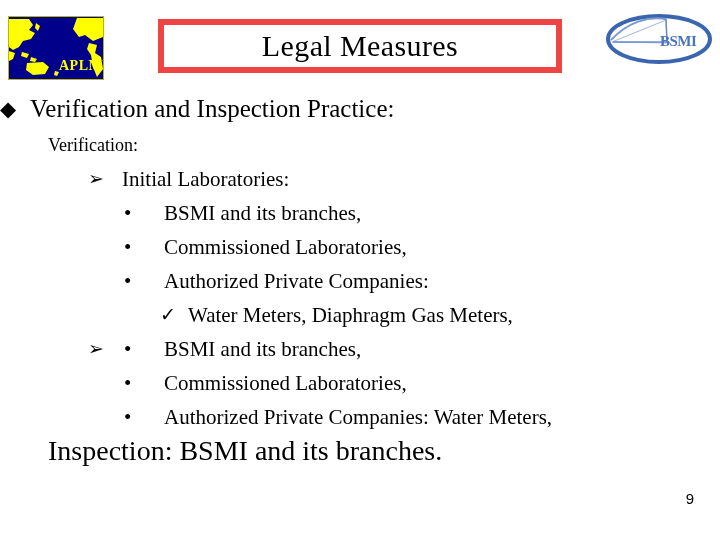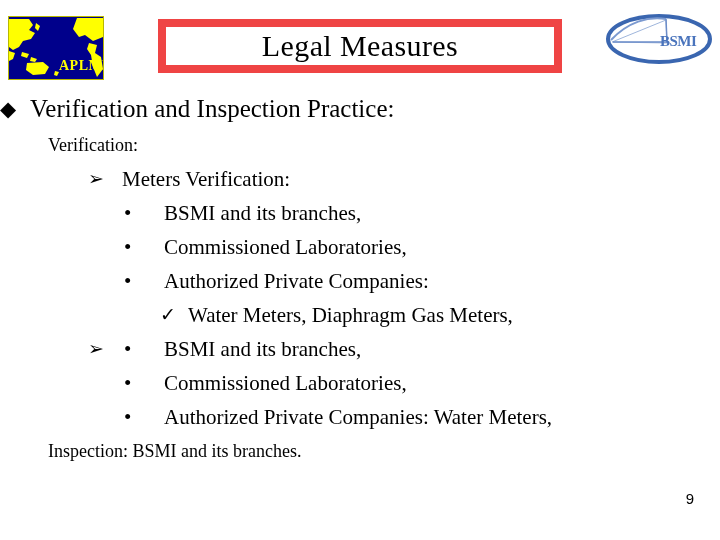--- a/index.html
+++ b/index.html
@@ -36,21 +36,21 @@
     overflow: hidden;
   }
   .aplmf-logo svg { display: block; width: 100%; height: 100%; }
 
   .title-box {
     position: absolute;
     left: 158px;
     top: 19px;
     width: 404px;
     height: 54px;
-    border: 8px solid #ef4444;
+    border: 6px solid #ef4444;
     background: #ffffff;
     box-sizing: border-box;
     display: flex;
     align-items: center;
     justify-content: center;
   }
   .title-text {
     font-size: 30px;
     line-height: 1;
     letter-spacing: 0.4px;
@@ -139,21 +139,21 @@
   .l-4 .bullet-check {
     position: absolute;
     left: 160px;
     top: 0;
     font-size: 19px;
     line-height: 34px;
   }
   .l-4 .txt { margin-left: 28px; }
 
   .l-final {
-    font-size: 18px;
+    font-size: 28px;
     line-height: 34px;
     padding-left: 48px;
   }
 
   .page-number {
     position: absolute;
     right: 26px;
     bottom: 34px;
     font-size: 15px;
     line-height: 1;
@@ -211,21 +211,21 @@
 
   <div class="line l-head">
     <span class="bullet-diamond">◆</span>
     <span class="txt">Verification and Inspection Practice:</span>
   </div>
 
   <div class="line l-1">Verification:</div>
 
   <div class="line l-2">
     <span class="bullet-arrow">➢</span>
-    <span class="txt">Meters Verification:</span>
+    <span class="txt">Initial Laboratories:</span>
   </div>
 
   <div class="line l-3">
     <span class="bullet-dot">•</span>
     <span class="txt">BSMI and its branches,</span>
   </div>
 
   <div class="line l-3">
     <span class="bullet-dot">•</span>
     <span class="txt">Commissioned Laboratories,</span>

